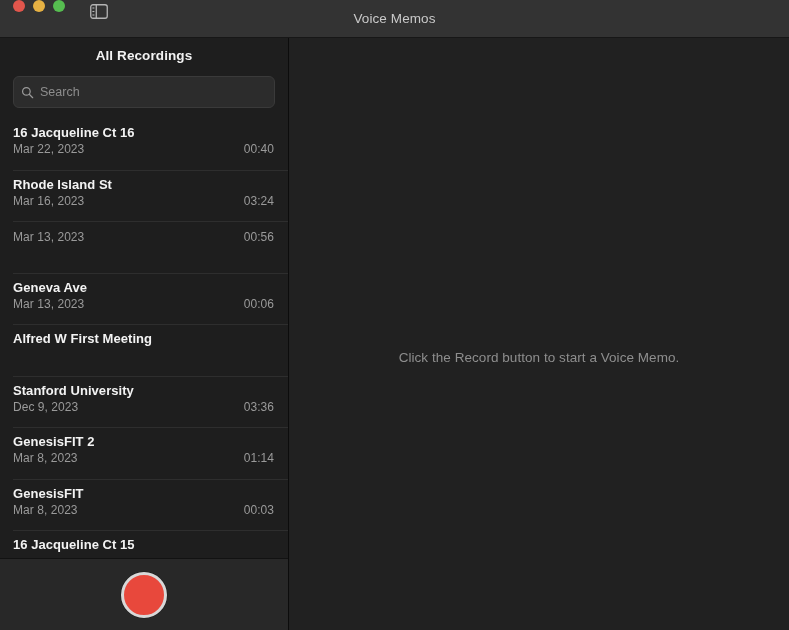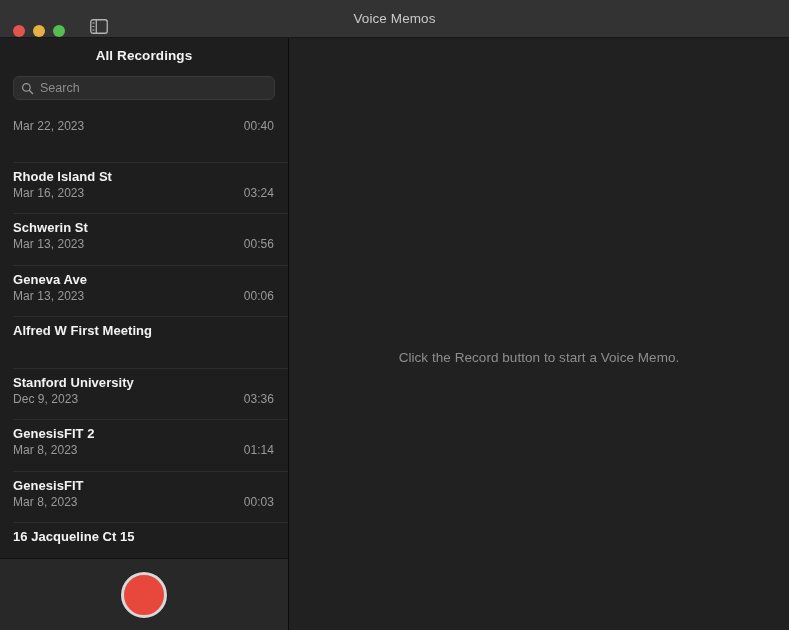--- a/index.html
+++ b/index.html
@@ -22,21 +22,21 @@
   }
 
   
   .titlebar {
     position: relative;
     height: 38px;
     flex: 0 0 38px;
     background: #333333;
     border-bottom: 1px solid #171717;
     display: flex;
-    align-items: flex-end;
+    align-items: flex-start;
   }
 
   .traffic-lights {
     display: flex;
     align-items: center;
     gap: 8px;
     padding-left: 13px;
   }
 
   .tl {
@@ -102,21 +102,21 @@
     color: #f2f2f2;
     letter-spacing: 0.1px;
   }
 
   .search-wrap {
     flex: 0 0 auto;
     padding: 4px 13px 10px 13px;
   }
 
   .search-field {
-    height: 24px;
+    height: 32px;
     background: #2c2c2c;
     border: 1px solid #3a3a3a;
     border-radius: 6px;
     display: flex;
     align-items: center;
     padding: 0 7px;
     gap: 6px;
   }
 
   .search-icon {
@@ -258,34 +258,34 @@
           <svg class="search-icon" viewBox="0 0 14 14">
             <circle cx="5.8" cy="5.8" r="4.1" fill="none" stroke="#9a9a9a" stroke-width="1.3"></circle>
             <line x1="8.9" y1="8.9" x2="12.6" y2="12.6" stroke="#9a9a9a" stroke-width="1.3" stroke-linecap="round"></line>
           </svg>
           <input class="search-input" type="text" placeholder="Search" style="">
         </div>
       </div>
 
       <div class="recording-list" id="recording-list">
           <div class="recording-row">
+            <div class="rec-title">16 Jacqueline Ct 16</div>
             <div class="rec-meta">
               <span class="rec-date">Mar 22, 2023</span>
               <span class="rec-duration">00:40</span>
             </div>
           </div>
           <div class="recording-row">
             <div class="rec-title">Rhode Island St</div>
             <div class="rec-meta">
               <span class="rec-date">Mar 16, 2023</span>
               <span class="rec-duration">03:24</span>
             </div>
           </div>
           <div class="recording-row">
-            <div class="rec-title">Schwerin St</div>
             <div class="rec-meta">
               <span class="rec-date">Mar 13, 2023</span>
               <span class="rec-duration">00:56</span>
             </div>
           </div>
           <div class="recording-row">
             <div class="rec-title">Geneva Ave</div>
             <div class="rec-meta">
               <span class="rec-date">Mar 13, 2023</span>
               <span class="rec-duration">00:06</span>

